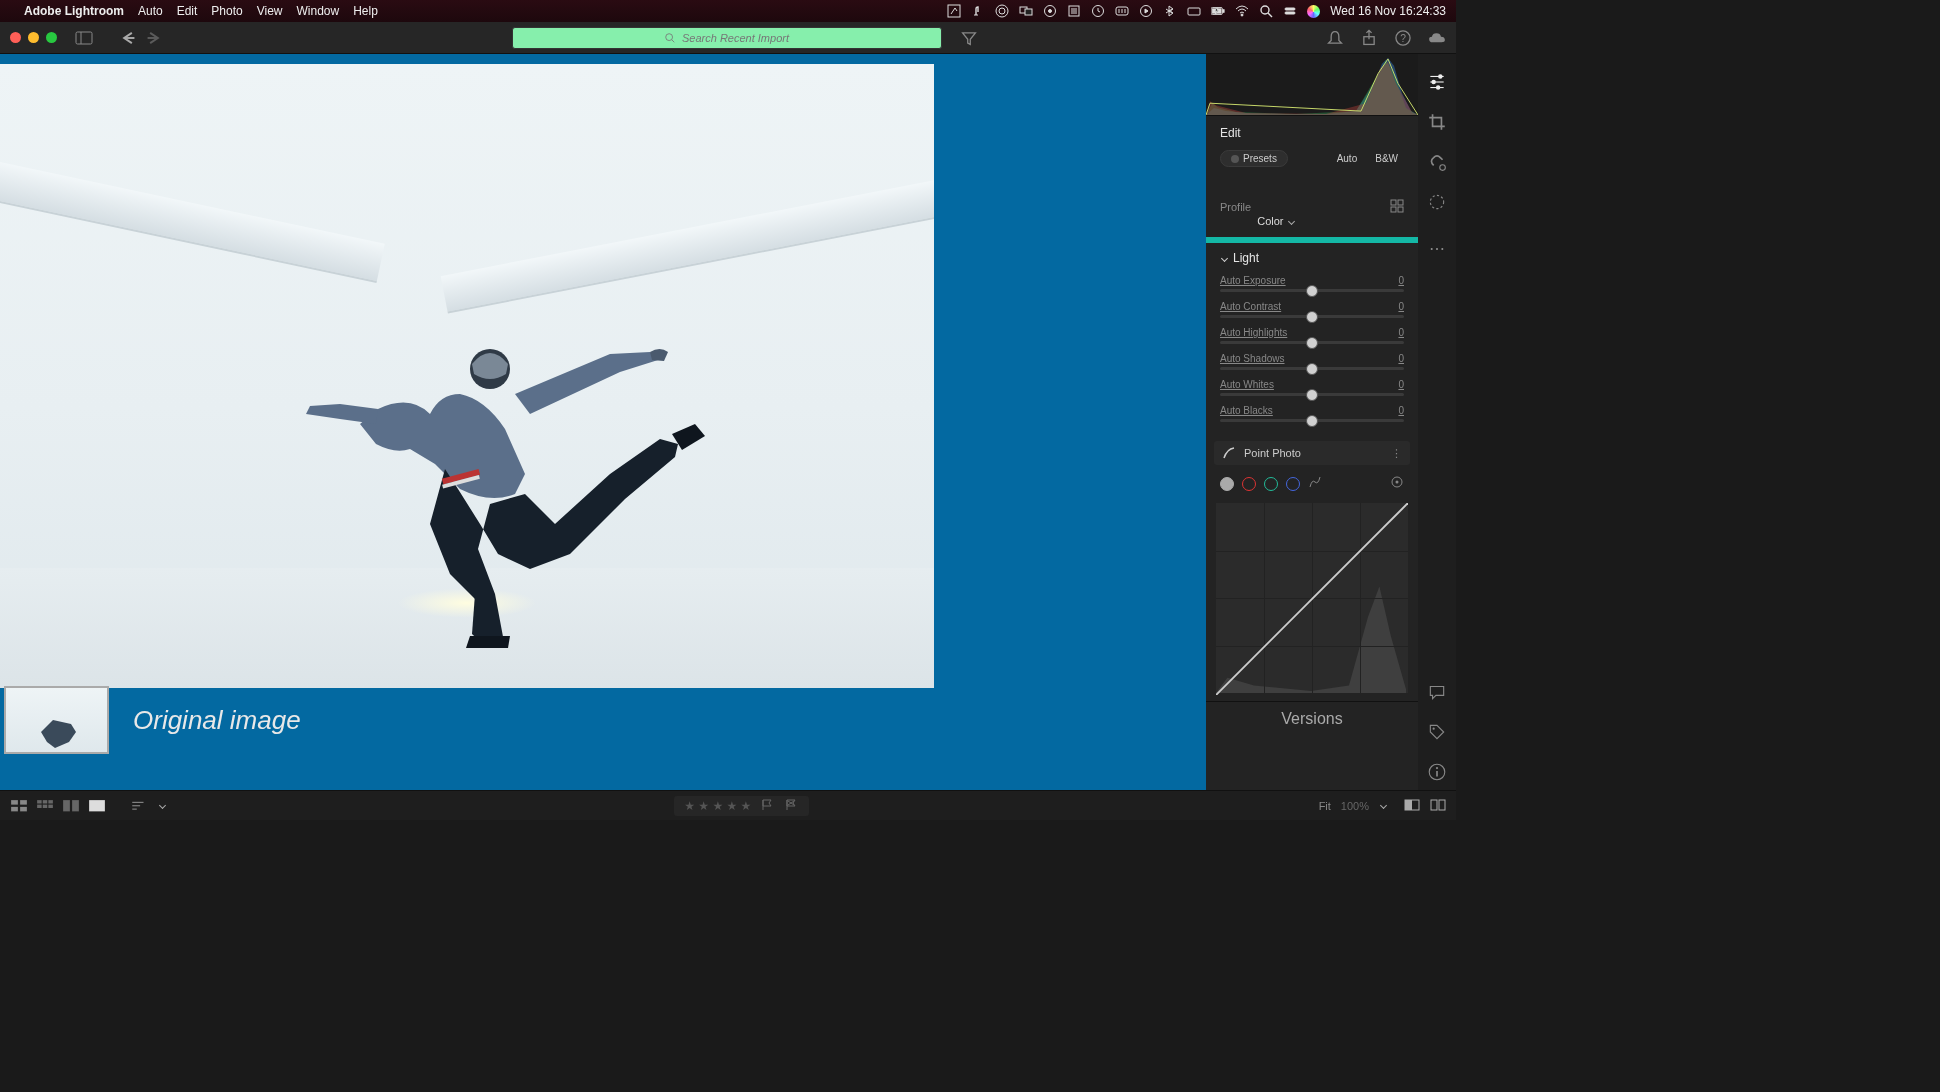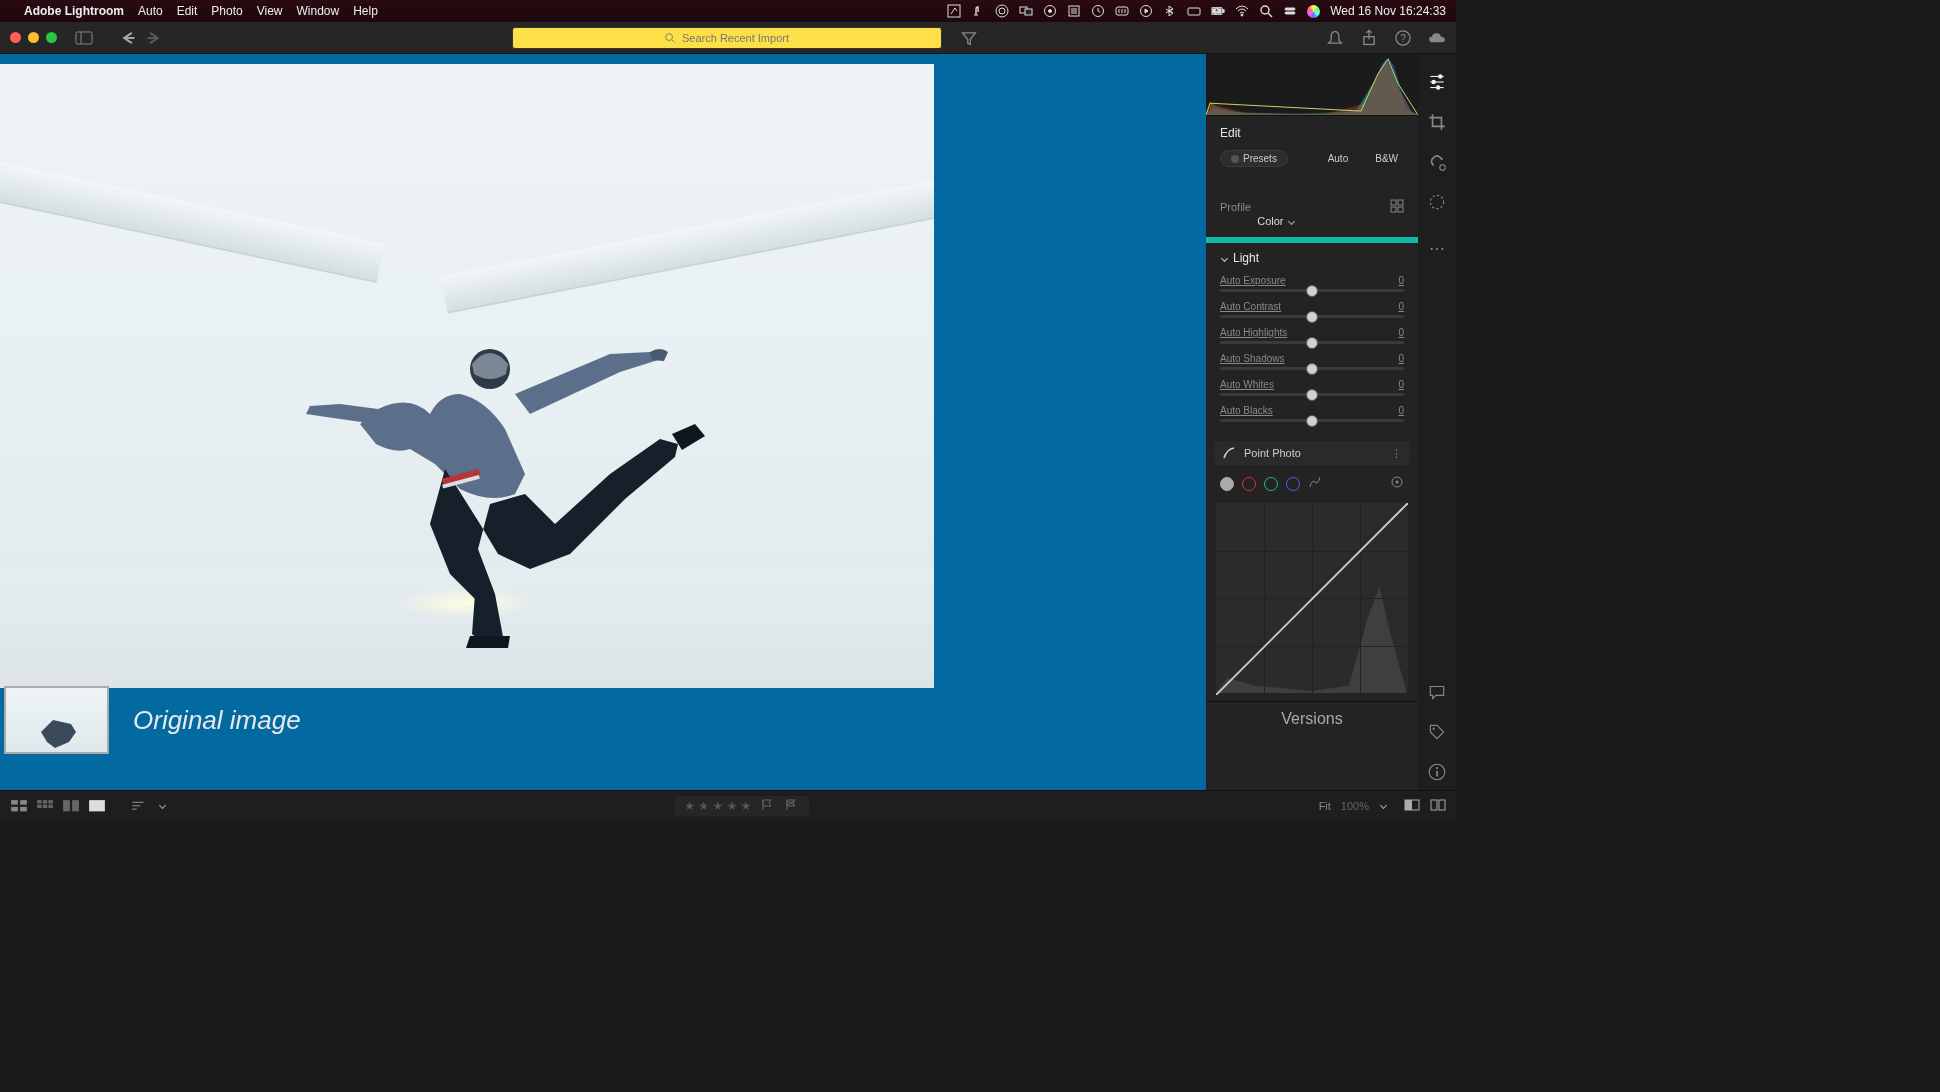--- a/index.html
+++ b/index.html
@@ -15,21 +15,21 @@
 
 
 .app-toolbar { height: 32px; background: #262626; display: flex; align-items: center; padding: 0 10px; gap: 8px; border-bottom: 1px solid #111; }
 .traffic { display: flex; gap: 7px; margin-right: 10px; }
 .traffic span { width: 11px; height: 11px; border-radius: 50%; }
 .t-close { background: #ff5f57; }
 .t-min { background: #febc2e; }
 .t-max { background: #28c840; }
 .tb-icon { width: 18px; height: 18px; display: flex; align-items: center; justify-content: center; color: #888; }
 .tb-spacer { flex: 1; }
-.search-bar { width: 430px; height: 22px; background: #fde047; border: 1px solid #333; border-radius: 3px; display: flex; align-items: center; gap: 6px; padding: 0 8px; color: #777; font-size: 11px; justify-content: center; }
+.search-bar { width: 430px; height: 22px; background: #86efac; border: 1px solid #333; border-radius: 3px; display: flex; align-items: center; gap: 6px; padding: 0 8px; color: #777; font-size: 11px; font-style: italic; justify-content: center; }
 .search-bar svg { width: 12px; height: 12px; }
 .tb-right { display: flex; gap: 16px; align-items: center; margin-left: auto; }
 
 
 .workspace { display: flex; height: calc(100% - 22px - 32px - 30px); }
 .canvas-area { flex: 1; background: #0369a1; position: relative; display: flex; align-items: flex-start; padding-top: 10px; font-style: italic; }
 .photo { width: 934px; height: 624px; background: linear-gradient(180deg, #eef4f6 0%, #e8eff2 55%, #dfe8ec 100%); position: relative; overflow: hidden; }
 
 .beam-l { position:absolute; left:-40px; top:90px; width:430px; height:40px; background:linear-gradient(#f2f7f9,#d5dee3); transform: rotate(12deg); transform-origin:left; border-bottom:2px solid #c8d2d7; }
 .beam-r { position:absolute; right:-60px; top:105px; width:560px; height:38px; background:linear-gradient(#f2f7f9,#d5dee3); transform: rotate(-11deg); transform-origin:right; border-bottom:2px solid #c8d2d7; }
@@ -42,21 +42,21 @@
 
 .right-panel { width: 250px; background: #232323; display: flex; }
 .panel-body { flex: 1; display: flex; flex-direction: column; overflow: hidden; }
 .tool-rail { width: 38px; background: #1e1e1e; display: flex; flex-direction: column; align-items: center; gap: 20px; padding-top: 18px; }
 .tool-rail .rail-item { width: 20px; height: 20px; color: #888; display:flex; align-items:center; justify-content:center; }
 .tool-rail .rail-item.active { color: #eee; }
 
 .histogram { height: 62px; background: #1b1b1b; position: relative; border-bottom: 1px solid #111; }
 .panel-title-row { padding: 10px 14px 6px; display:flex; justify-content:space-between; }
 .panel-title { font-size: 12px; color: #e5e5e5; }
-.presets-row { padding: 4px 14px 10px; display:flex; align-items:center; gap:9px; }
+.presets-row { padding: 4px 14px 10px; display:flex; align-items:center; gap:0; }
 .pill { background:#2e2e2e; border:1px solid #3a3a3a; border-radius:10px; font-size:10px; padding: 2px 10px; color:#ccc; display:flex; gap:4px; align-items:center; }
 .pill .dot { width:8px; height:8px; border-radius:50%; background:#555; }
 .btn-auto, .btn-bw { font-size:10px; color:#ccc; padding:2px 6px; margin-left:auto; }
 .btn-bw { margin-left:6px; }
 
 .profile-row { padding: 10px 14px; display:flex; align-items:center; gap:6px; font-size:11px; color:#888; justify-content:space-between; border-bottom:6px solid #14b8a6; }
 .profile-row .pv { color:#ddd; display:flex; gap:4px; align-items:center;margin-top:28px;}
 .profile-sel { display:flex; align-items:center; gap:6px;}
 
 .section-header { padding: 8px 14px; font-size: 12px; color: #e5e5e5; display:flex; gap:6px; align-items:center; }

